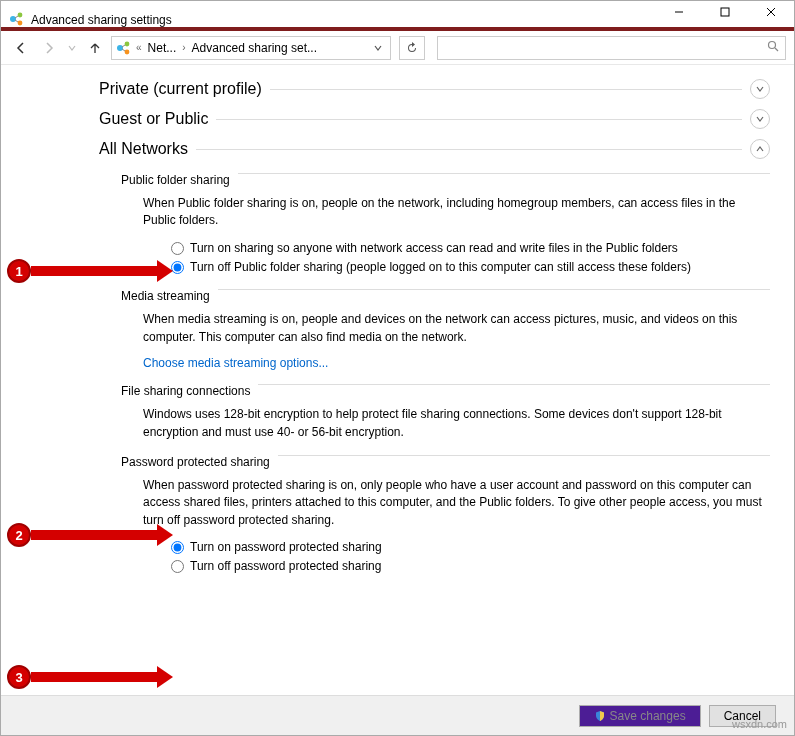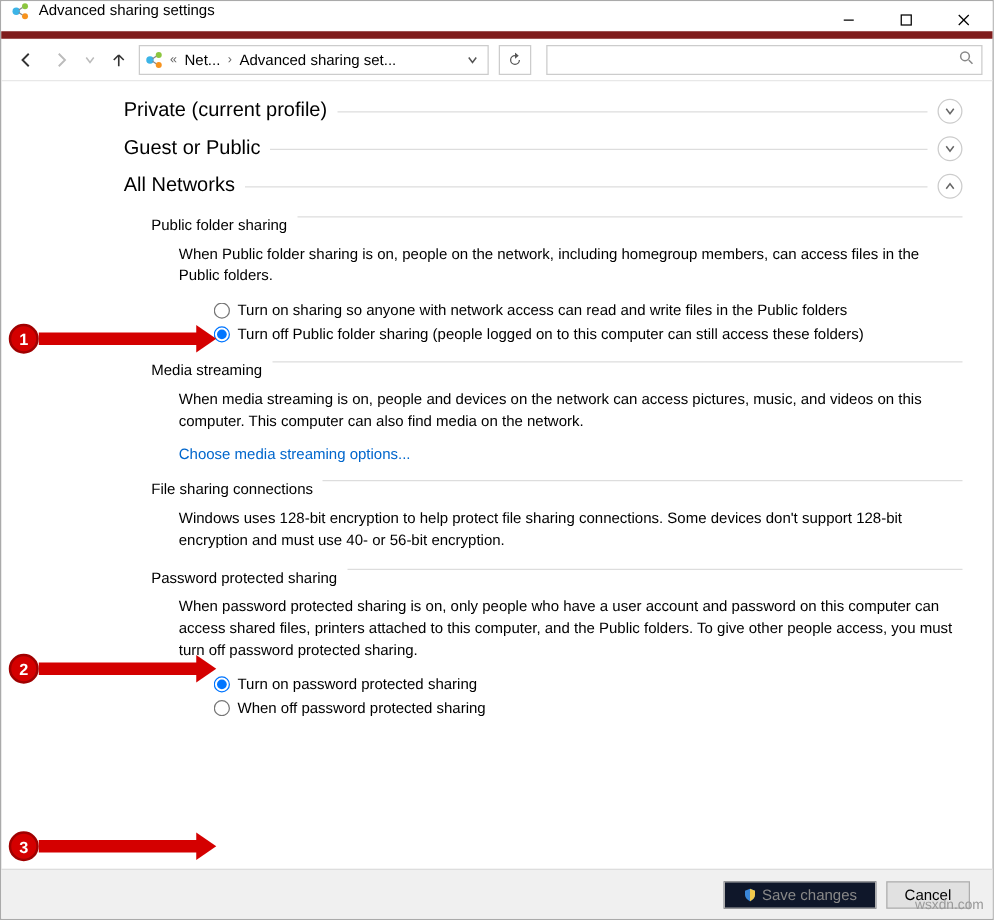--- a/index.html
+++ b/index.html
@@ -1,18 +1,18 @@
 <!DOCTYPE html>
 <html><head>
   <meta charset="utf-8">
   <style>
     * { box-sizing: border-box; margin: 0; padding: 0; }
     body { font-family: "Segoe UI", Tahoma, sans-serif; font-size: 12px; color: #000; background: #fff; width: 795px; height: 736px; overflow: hidden; position: relative; }
     .window { width: 795px; height: 736px; border: 1px solid #aaa; display: flex; flex-direction: column; position: relative; }
-    .titlebar { height: 30px; display: flex; align-items: flex-start; padding: 0 0 0 8px; background: #fff; border-bottom: 6px solid #7f1d1d; }
+    .titlebar { height: 30px; display: flex; align-items: flex-end; padding: 0 0 0 8px; background: #fff; border-bottom: 4px solid #7f1d1d; }
     .titlebar .app-icon { width: 16px; height: 16px; margin-right: 6px; }
     .titlebar .title { flex: 1; font-size: 12px; }
     .win-controls { display: flex; }
     .win-btn { width: 46px; height: 30px; display: flex; align-items: center; justify-content: center; cursor: default; }
     .navbar { height: 34px; display: flex; align-items: center; padding: 0 8px; gap: 4px; border-bottom: 1px solid #e8e8e8; }
     .nav-btn { width: 24px; height: 24px; display: flex; align-items: center; justify-content: center; color: #555; border-radius: 2px; }
     .nav-btn.disabled { color: #bbb; }
     .nav-btn.small { width: 14px; }
     .breadcrumb { flex: 0 0 auto; display: flex; align-items: center; height: 24px; border: 1px solid #ccc; background: #fff; padding: 0 4px; gap: 4px; min-width: 280px; }
     .bc-icon { width: 16px; height: 16px; }
@@ -37,21 +37,21 @@
     .sub-title { display:flex; align-items:flex-start; }
     .sub-title .t { font-size:12px; }
     .sub-title .hr { flex:1; height:1px; background:#ddd; margin-left:8px; }
     .desc { margin: 8px 0 10px 22px; font-size: 12px; line-height: 1.45; }
     .radio-group { margin-left: 50px; }
     .radio { display: flex; align-items: flex-start; gap: 6px; margin: 2px 0; font-size: 12px; line-height: 1.4; }
     .radio input { margin-top: 2px; }
     .link { color: #0066cc; cursor: pointer; margin-left: 22px; font-size: 12px; }
     .footer { height: 40px; border-top: 1px solid #ddd; display: flex; align-items: center; justify-content: flex-end; padding: 0 18px; gap: 8px; background: #f0f0f0; }
     .btn { height: 22px; padding: 0 14px; border: 1px solid #adadad; background: #e1e1e1; font-size: 12px; display: flex; align-items: center; gap: 4px; }
-    .btn.disabled { color: #888; background: #0f172a; }
+    .btn.disabled { color: #888; background: #4c1d95; }
     .shield { width: 12px; height: 12px; }
     .anno { position: absolute; display: flex; align-items: center; pointer-events: none; z-index: 50; }
     .anno .circle { width: 24px; height: 24px; border-radius: 50%; background: #d40000; color: #fff; font-weight: bold; display: flex; align-items: center; justify-content: center; font-size: 13px; border: 2px solid #a00000; }
     .anno .arrow { height: 10px; background: #d40000; position: relative; }
     .anno .arrow::after { content:""; position:absolute; right:-14px; top:-6px; border-left: 16px solid #d40000; border-top: 11px solid transparent; border-bottom: 11px solid transparent; }
     .watermark { position:absolute; bottom:6px; right:8px; font-size:11px; color:#999; z-index:60;}
     .sharing-icon { width:16px; height:16px; }
   </style>
 </head>
 <body>
@@ -215,21 +215,21 @@
             <span class="hr"></span>
           </div>
         <div class="desc">When password protected sharing is on, only people who have a user account and password on this computer can access shared files, printers attached to this computer, and the Public folders. To give other people access, you must turn off password protected sharing.</div>
         <div class="radio-group">
           <label class="radio">
               <input type="radio" name="pw" checked="" style="">
               <span>Turn on password protected sharing</span>
             </label>
           <label class="radio">
               <input type="radio" name="pw" style="">
-              <span>When off password protected sharing</span>
+              <span>Turn off password protected sharing</span>
             </label>
         </div>
       </div>
 
     </div>
   </div>
 
   <div class="footer">
     <button class="btn disabled">
       <svg class="shield" viewBox="0 0 12 12">

